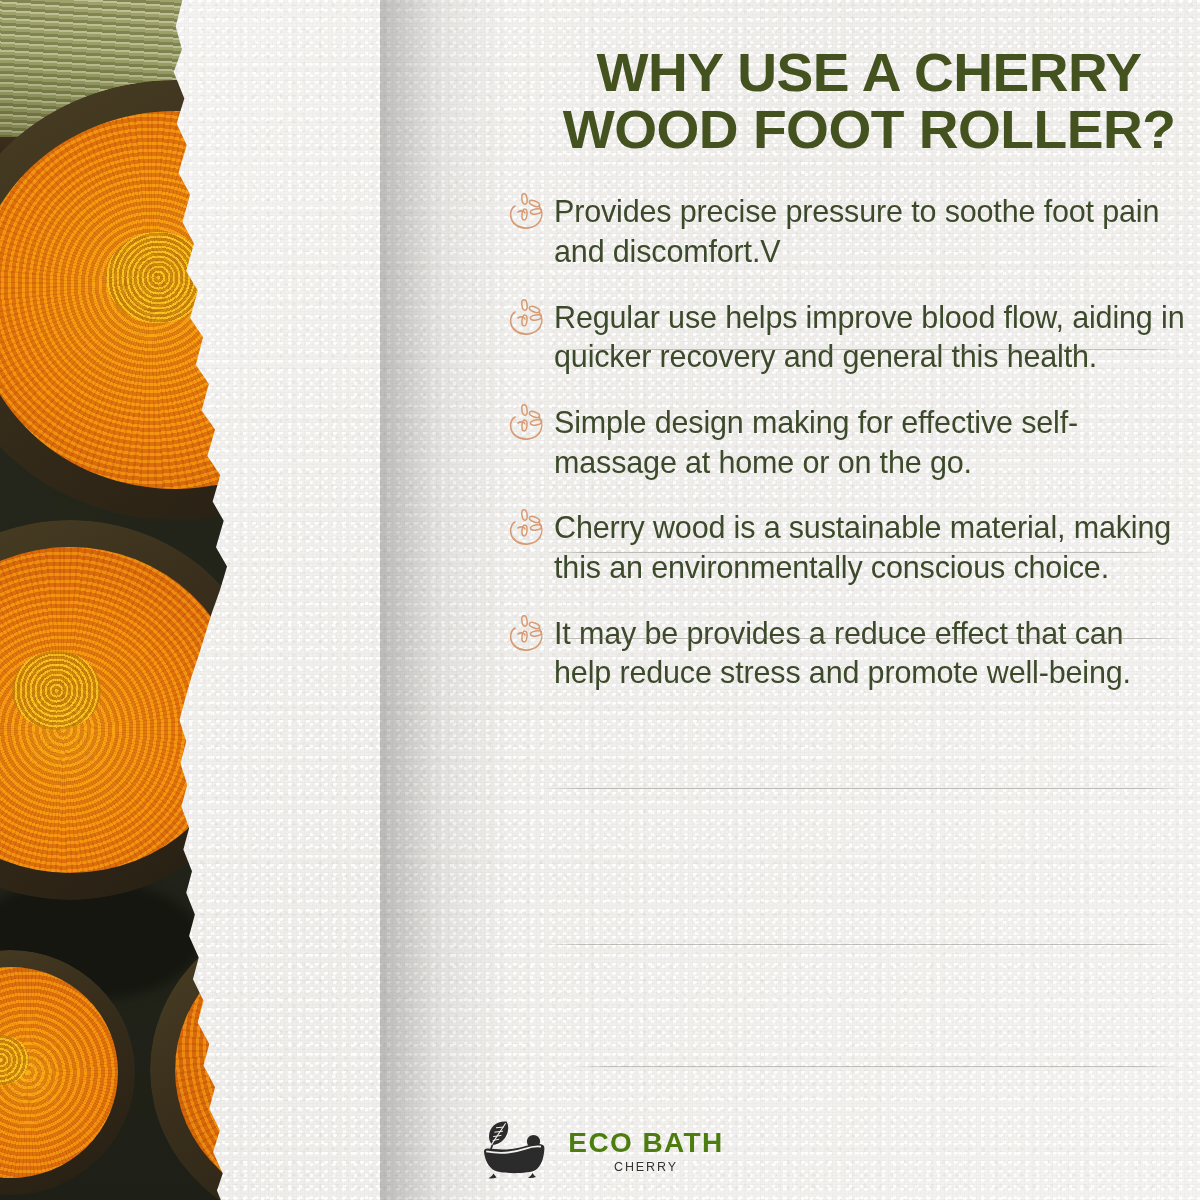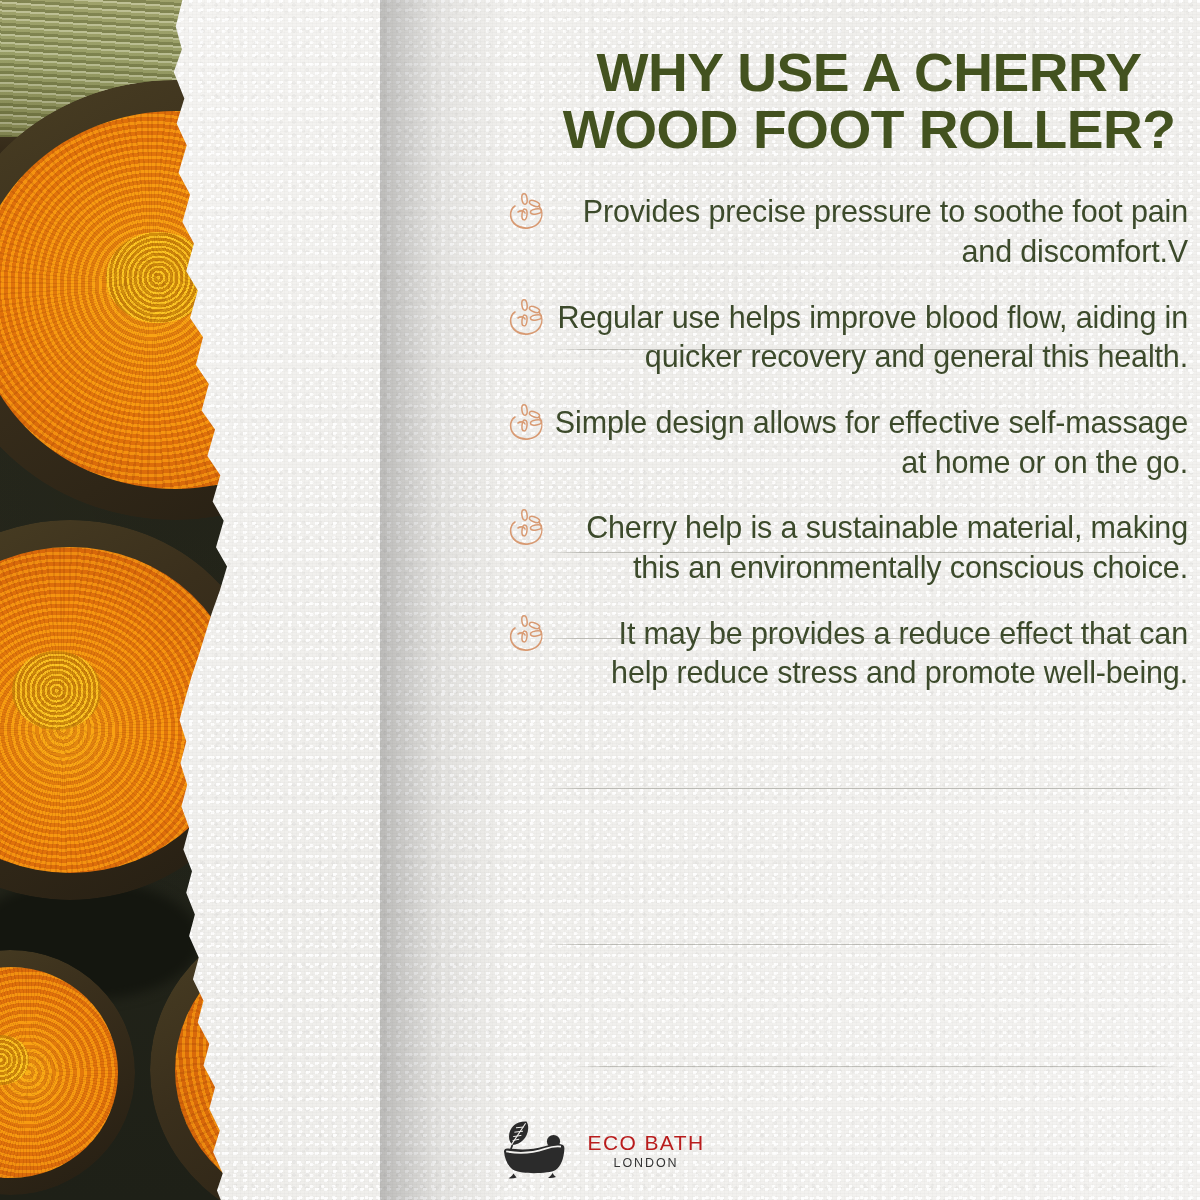--- a/index.html
+++ b/index.html
@@ -186,21 +186,20 @@
     margin-right:2px;
   }
   .bullet .txt{
     flex:1 1 auto;
     font-size:30.5px;
     line-height:1.30;
     color:#3c4a2b;
     font-family:"Liberation Sans", sans-serif;
     letter-spacing:-0.15px;
     padding-right:12px;
-    text-align:right;
   }
 
   
   .rule{
     position:absolute;
     height:1px;
     background:linear-gradient(90deg, rgba(120,120,110,.0) 0%, rgba(120,120,110,.42) 6%, rgba(120,120,110,.42) 94%, rgba(120,120,110,0) 100%);
     pointer-events:none;
   }
   #rule-1{ left:50px; top:349px; width:636px; }
@@ -215,22 +214,22 @@
     position:absolute;
     left:0; right:0; bottom:18px;
     display:flex;
     align-items:center;
     justify-content:center;
     gap:14px;
   }
   .logo-mark{ width:78px; height:64px; }
   .logo-text{ line-height:1; padding-top:2px; }
   .logo-name{
-    font-size:21px; font-weight:normal; letter-spacing:1.4px;
-    color:#b91c1c; font-family:"Liberation Sans", sans-serif;
+    font-size:28px; font-weight:bold; letter-spacing:1.4px;
+    color:#4d7c0f; font-family:"Liberation Sans", sans-serif;
   }
   .logo-sub{
     font-size:12.5px; letter-spacing:1.9px; color:#333;
     text-align:center; margin-top:4px;
     font-family:"Liberation Sans", sans-serif;
   }
 </style>
 </head>
 <body>
 
@@ -348,39 +347,39 @@
               <path d="M12 22 C15 20, 18 21, 19 23"></path>
             </g>
             <g fill="none" stroke="#d89a72" stroke-width="1.5">
               <ellipse cx="18.5" cy="9" rx="2.6" ry="5.2" transform="rotate(-8 18.5 9)"></ellipse>
               <ellipse cx="28.5" cy="13.5" rx="5.4" ry="2.5" transform="rotate(22 28.5 13.5)"></ellipse>
               <ellipse cx="30" cy="21.5" rx="5.6" ry="2.5" transform="rotate(-10 30 21.5)"></ellipse>
               <ellipse cx="18.5" cy="24.5" rx="2.5" ry="5.4" transform="rotate(6 18.5 24.5)"></ellipse>
             </g>
           </svg>
         </span>
-        <span class="txt">Simple design allows for effective self-massage at home or on the go.</span>
+        <span class="txt">Simple design making for effective self-massage at home or on the go.</span>
       </div>
 
       <div class="bullet">
         <span class="orn">
           <svg viewBox="0 0 46 46" width="46" height="46" aria-hidden="true">
             <g fill="none" stroke="#d89a72" stroke-width="1.6" stroke-linecap="round">
               <path d="M9 16 C3 20, 3 30, 10 35 C17 40, 29 39, 34 31 C37 26, 36 20, 33 16"></path>
               <path d="M12 22 C15 20, 18 21, 19 23"></path>
             </g>
             <g fill="none" stroke="#d89a72" stroke-width="1.5">
               <ellipse cx="18.5" cy="9" rx="2.6" ry="5.2" transform="rotate(-8 18.5 9)"></ellipse>
               <ellipse cx="28.5" cy="13.5" rx="5.4" ry="2.5" transform="rotate(22 28.5 13.5)"></ellipse>
               <ellipse cx="30" cy="21.5" rx="5.6" ry="2.5" transform="rotate(-10 30 21.5)"></ellipse>
               <ellipse cx="18.5" cy="24.5" rx="2.5" ry="5.4" transform="rotate(6 18.5 24.5)"></ellipse>
             </g>
           </svg>
         </span>
-        <span class="txt">Cherry help is a sustainable material, making this an environmentally conscious choice.</span>
+        <span class="txt">Cherry wood is a sustainable material, making this an environmentally conscious choice.</span>
       </div>
 
       <div class="bullet">
         <span class="orn">
           <svg viewBox="0 0 46 46" width="46" height="46" aria-hidden="true">
             <g fill="none" stroke="#d89a72" stroke-width="1.6" stroke-linecap="round">
               <path d="M9 16 C3 20, 3 30, 10 35 C17 40, 29 39, 34 31 C37 26, 36 20, 33 16"></path>
               <path d="M12 22 C15 20, 18 21, 19 23"></path>
             </g>
             <g fill="none" stroke="#d89a72" stroke-width="1.5">
@@ -426,17 +425,17 @@
                  C12.4 49.4, 8.6 41.4, 8.0 33.5 Z" fill="#2b2b2b"></path>
 
         <path d="M10.2 33.4 C22.0 35.6, 36.6 35.0, 48.8 30.9 C54.4 29.0, 59.6 27.8, 65.0 28.6" stroke="#f2f1ee" stroke-width="1.8" fill="none"></path>
 
         <path d="M17.5 55.5 C16.0 58.0, 14.2 59.4, 12.6 60.2 C15.0 60.6, 18.2 60.4, 20.6 59.4 C19.4 58.2, 18.4 57.0, 17.5 55.5 Z" fill="#2b2b2b"></path>
         <path d="M56.5 55.0 C55.2 57.6, 53.6 59.0, 52.0 59.8 C54.4 60.2, 57.6 60.0, 60.0 59.0 C58.6 57.8, 57.4 56.6, 56.5 55.0 Z" fill="#2b2b2b"></path>
       </svg>
     </span>
     <span class="logo-text">
       <div class="logo-name">ECO BATH</div>
-      <div class="logo-sub">LONDON</div>
+      <div class="logo-sub">CHERRY</div>
     </span>
   </div>
 
 </div>
 
 </body></html>

